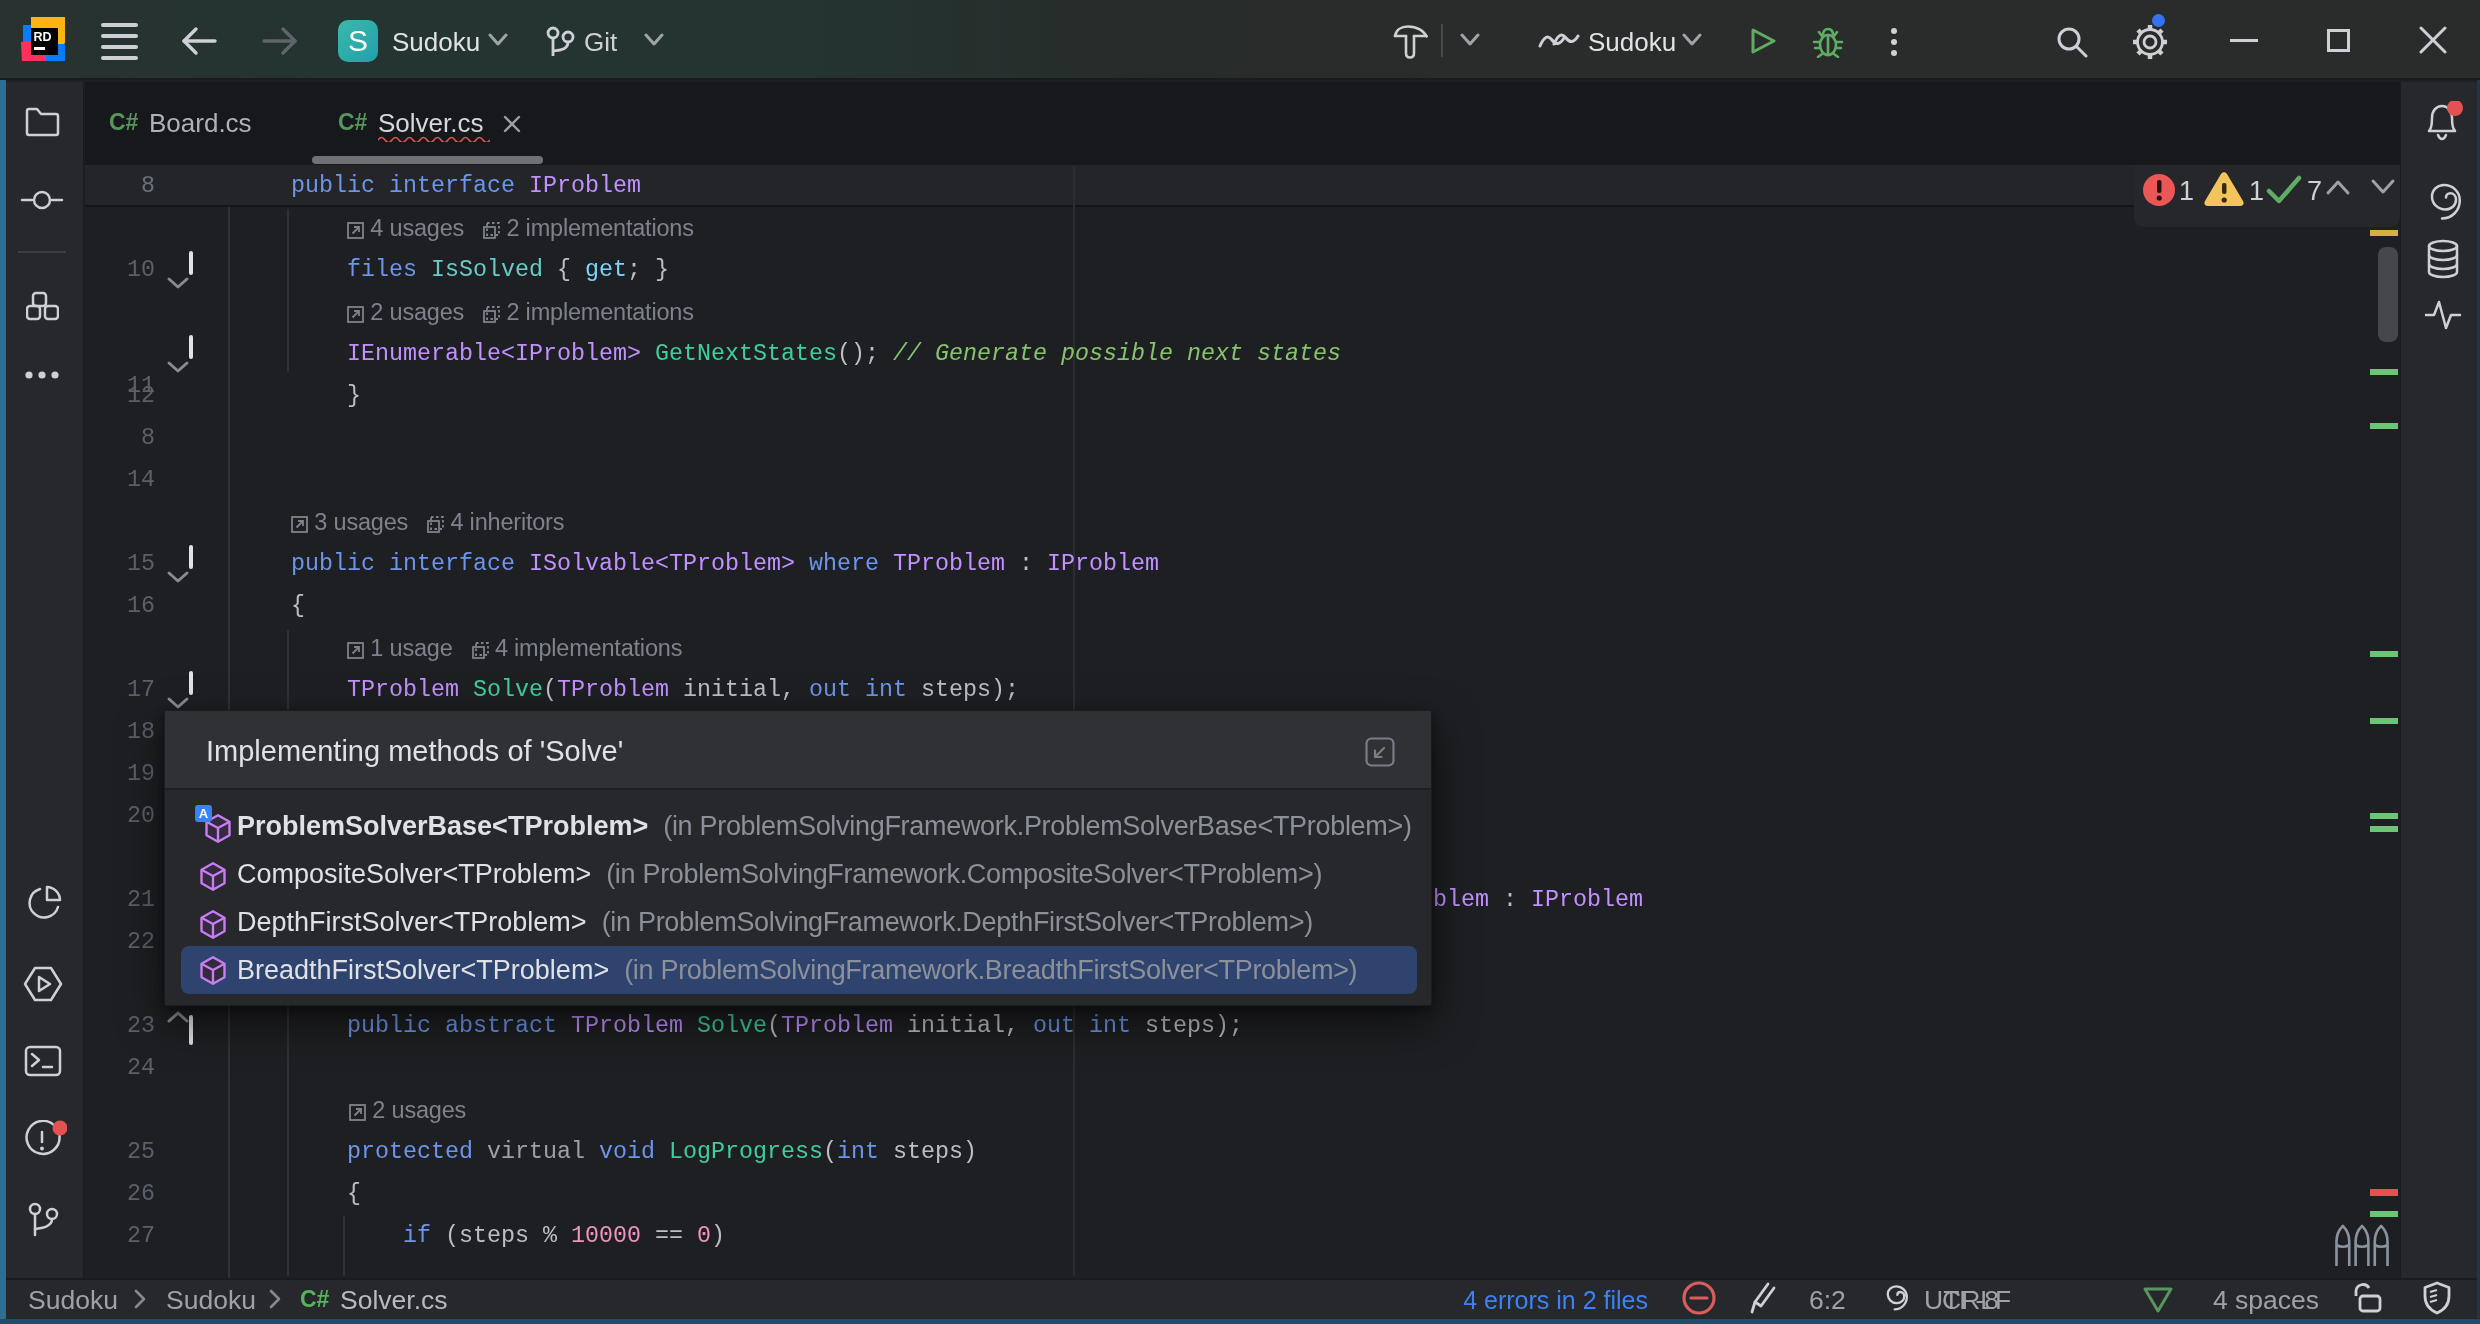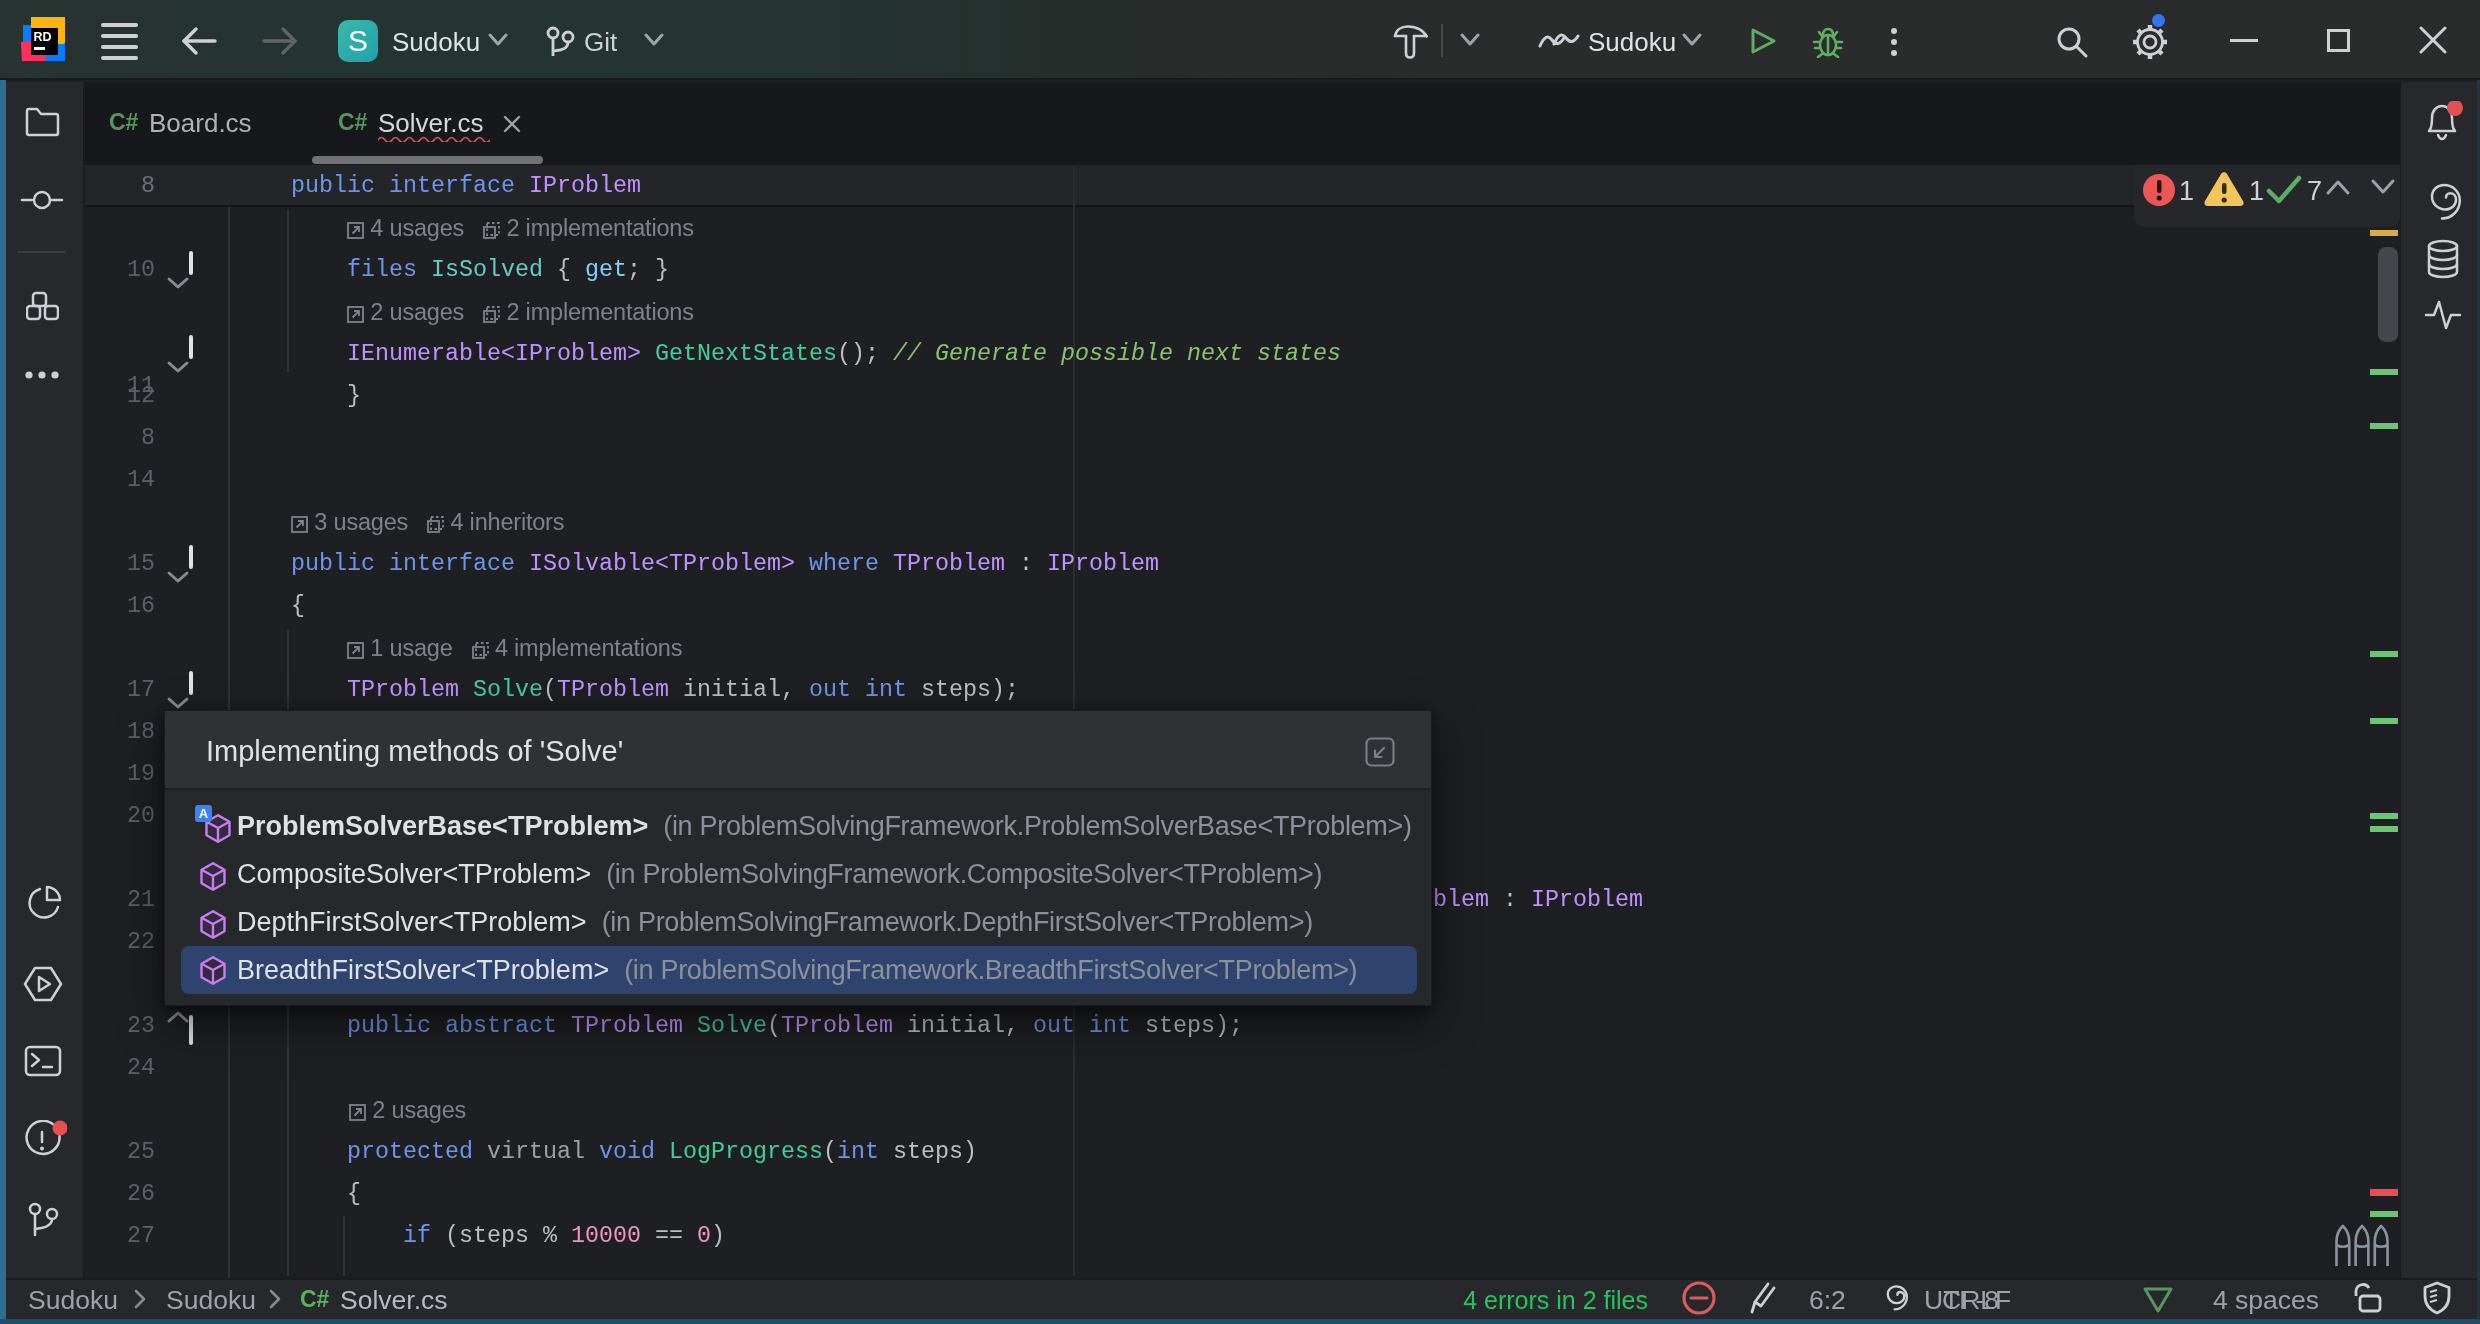--- a/index.html
+++ b/index.html
@@ -467,21 +467,21 @@
 <svg class="a" style="left:133px;top:1289px" width="14" height="20" viewBox="0 0 14 20">
     <polyline points="3,2 11,10 3,18" stroke="#84888f" stroke-width="2.6" fill="none" stroke-linecap="round" stroke-linejoin="round"></polyline>
   </svg>
 <div class="a" style="left:166px;top:1285px;font-size:26.5px;color:#9ea2a8;">Sudoku</div>
 <svg class="a" style="left:268px;top:1289px" width="14" height="20" viewBox="0 0 14 20">
     <polyline points="3,2 11,10 3,18" stroke="#84888f" stroke-width="2.6" fill="none" stroke-linecap="round" stroke-linejoin="round"></polyline>
   </svg>
 <div class="a" style="left:300px;top:1286px;font-size:23px;font-weight:bold;color:#57b35c;">C#</div>
 <div class="a" style="left:340px;top:1285px;font-size:26.5px;color:#b6bac1;">Solver.cs</div>
 
-<div class="a" style="left:1398px;top:1286px;width:250px;text-align:right;font-size:25px;color:#22c55e;">4 errors in 2 files</div>
+<div class="a" style="left:1398px;top:1286px;width:250px;text-align:right;font-size:25px;color:#3b82f6;">4 errors in 2 files</div>
 <svg class="a" style="left:1681px;top:1280px" width="36" height="36" viewBox="0 0 36 36">
   <g stroke="#db5c5c" stroke-width="3.2" fill="none" stroke-linecap="round">
     <circle cx="18" cy="18" r="15"></circle>
       <line x1="10" y1="18" x2="26" y2="18"></line>
   </g>
 </svg>
 <svg class="a" style="left:1748px;top:1282px" width="30" height="32" viewBox="0 0 30 32">
   <g stroke="#ced0d6" stroke-width="2.8" fill="none" stroke-linecap="round" stroke-linejoin="round">
     <path d="M4 30 L7 20 L20 2"></path>
     <path d="M7 20 L13 24 L26 6"></path>

